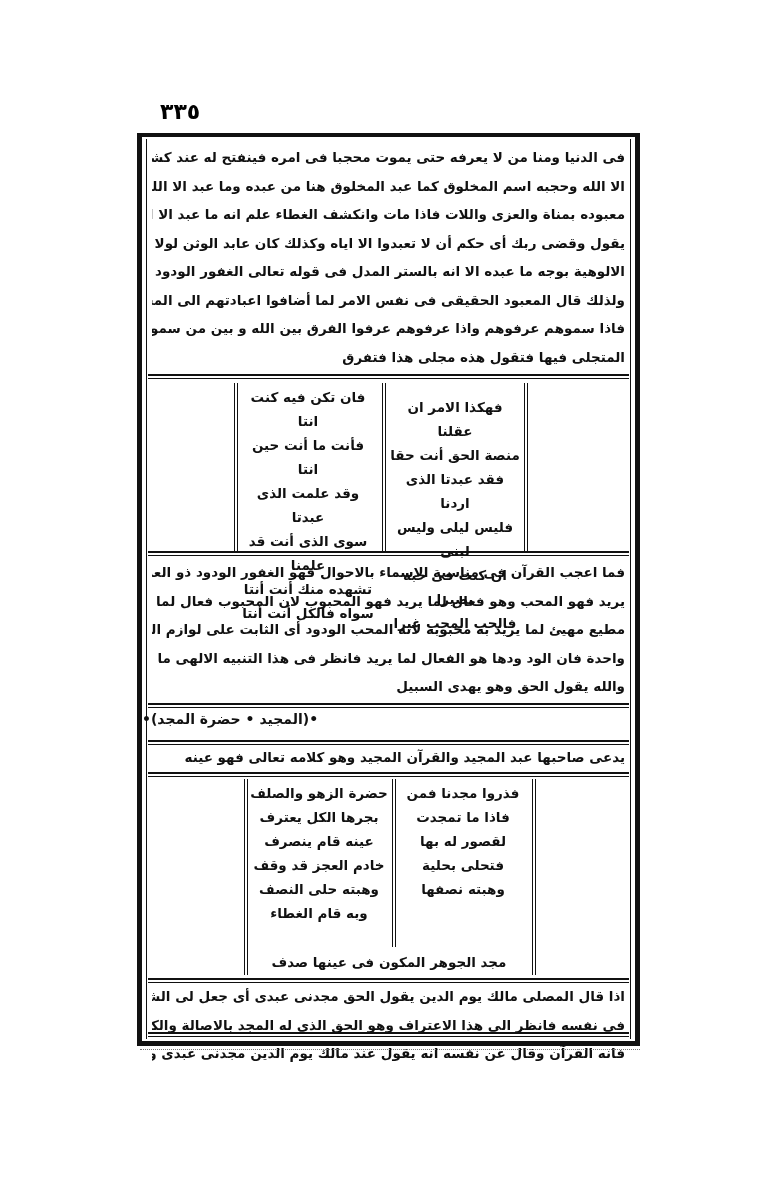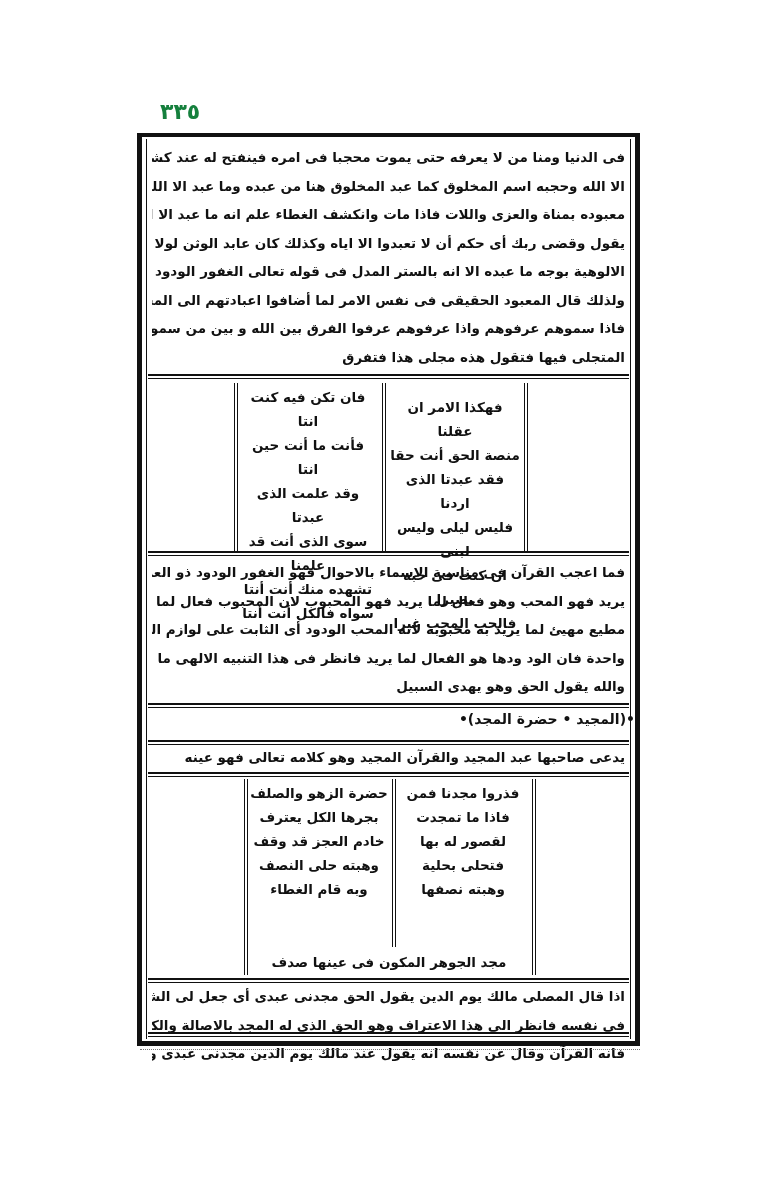--- a/index.html
+++ b/index.html
@@ -1,36 +1,36 @@
 <!DOCTYPE html>
 <html><head>
 <meta charset="utf-8">
 <style>
   html, body { margin:0; padding:0; background:#ffffff; }
   body { width:776px; height:1200px; position:relative; overflow:hidden;
          font-family:"DejaVu Sans", sans-serif; color:#111; }
   .page-number { position:absolute; left:160px; top:99px; font-size:22px; font-weight:bold;
-                 letter-spacing:1px; color:#15803d; font-family:"DejaVu Sans", sans-serif; }
+                 letter-spacing:1px; color:#000000; font-family:"DejaVu Sans", sans-serif; }
   .frame { position:absolute; left:137px; top:133px; width:503px; height:913px;
            border-left:5px solid #111; border-right:5px solid #111;
            border-top:4px solid #111; border-bottom:5px solid #111;
            box-sizing:border-box; }
   .inner { position:absolute; left:4px; right:4px; top:2px; bottom:2px;
            border-left:1px solid #111; border-right:1px solid #111; }
   .rule { position:absolute; left:6px; right:6px; height:5px;
           border-top:2px solid #111; border-bottom:1px solid #111; box-sizing:border-box; }
   .prose { position:absolute; left:10px; right:10px; direction:rtl; text-align:justify;
            font-family:"DejaVu Sans", sans-serif; font-size:13.5px; font-weight:bold;
            line-height:28.5px; color:#111; }
   .prose .line { display:block; white-space:nowrap; overflow:hidden; text-align:right; }
   .verses { position:absolute; left:0; right:0; direction:rtl; }
   .hemi-col { position:absolute; direction:rtl; text-align:center;
               font-family:"DejaVu Sans", sans-serif; font-size:13.5px; font-weight:bold; line-height:24px; }
   .vbar { position:absolute; width:4px; border-left:1px solid #111; border-right:1px solid #111; box-sizing:border-box; }
-  .heading { position:absolute; left:0; right:0; text-align:right; direction:rtl;
+  .heading { position:absolute; left:0; right:0; text-align:left; direction:rtl;
              font-family:"DejaVu Sans", sans-serif; font-size:14px; font-weight:bold; }
   .bottom-noise { position:absolute; left:140px; top:1049px; width:500px; height:2px;
                   border-top:1px dotted #777; }
 </style>
 </head>
 <body>
 
 <div class="page-number">٣٣٥</div>
 
 <div class="frame">
@@ -99,20 +99,21 @@
       <div>فذروا مجدنا فمن</div>
       <div>فاذا ما تمجدت</div>
       <div>لقصور له بها</div>
       <div>فتحلى بحلية</div>
       <div>وهبته نصفها</div>
     </div>
     <div class="vbar" style="left:250px; top:0; height:168px;"></div>
     <div class="hemi-col" style="left:108px; width:138px; top:2px;">
       <div>حضرة الزهو والصلف</div>
       <div>بجرها الكل يعترف</div>
+      <div>عينه قام ينصرف</div>
       <div>خادم العجز قد وقف</div>
       <div>وهبته حلى النصف</div>
       <div>وبه قام الغطاء</div>
     </div>
     <div class="vbar" style="left:102px; top:0; height:196px;"></div>
     <div class="hemi-col" style="left:108px; width:278px; top:171px;">مجد الجوهر المكون فى عينها صدف</div>
   </div>
 
   <div class="rule" style="top:841px;"></div>
 

